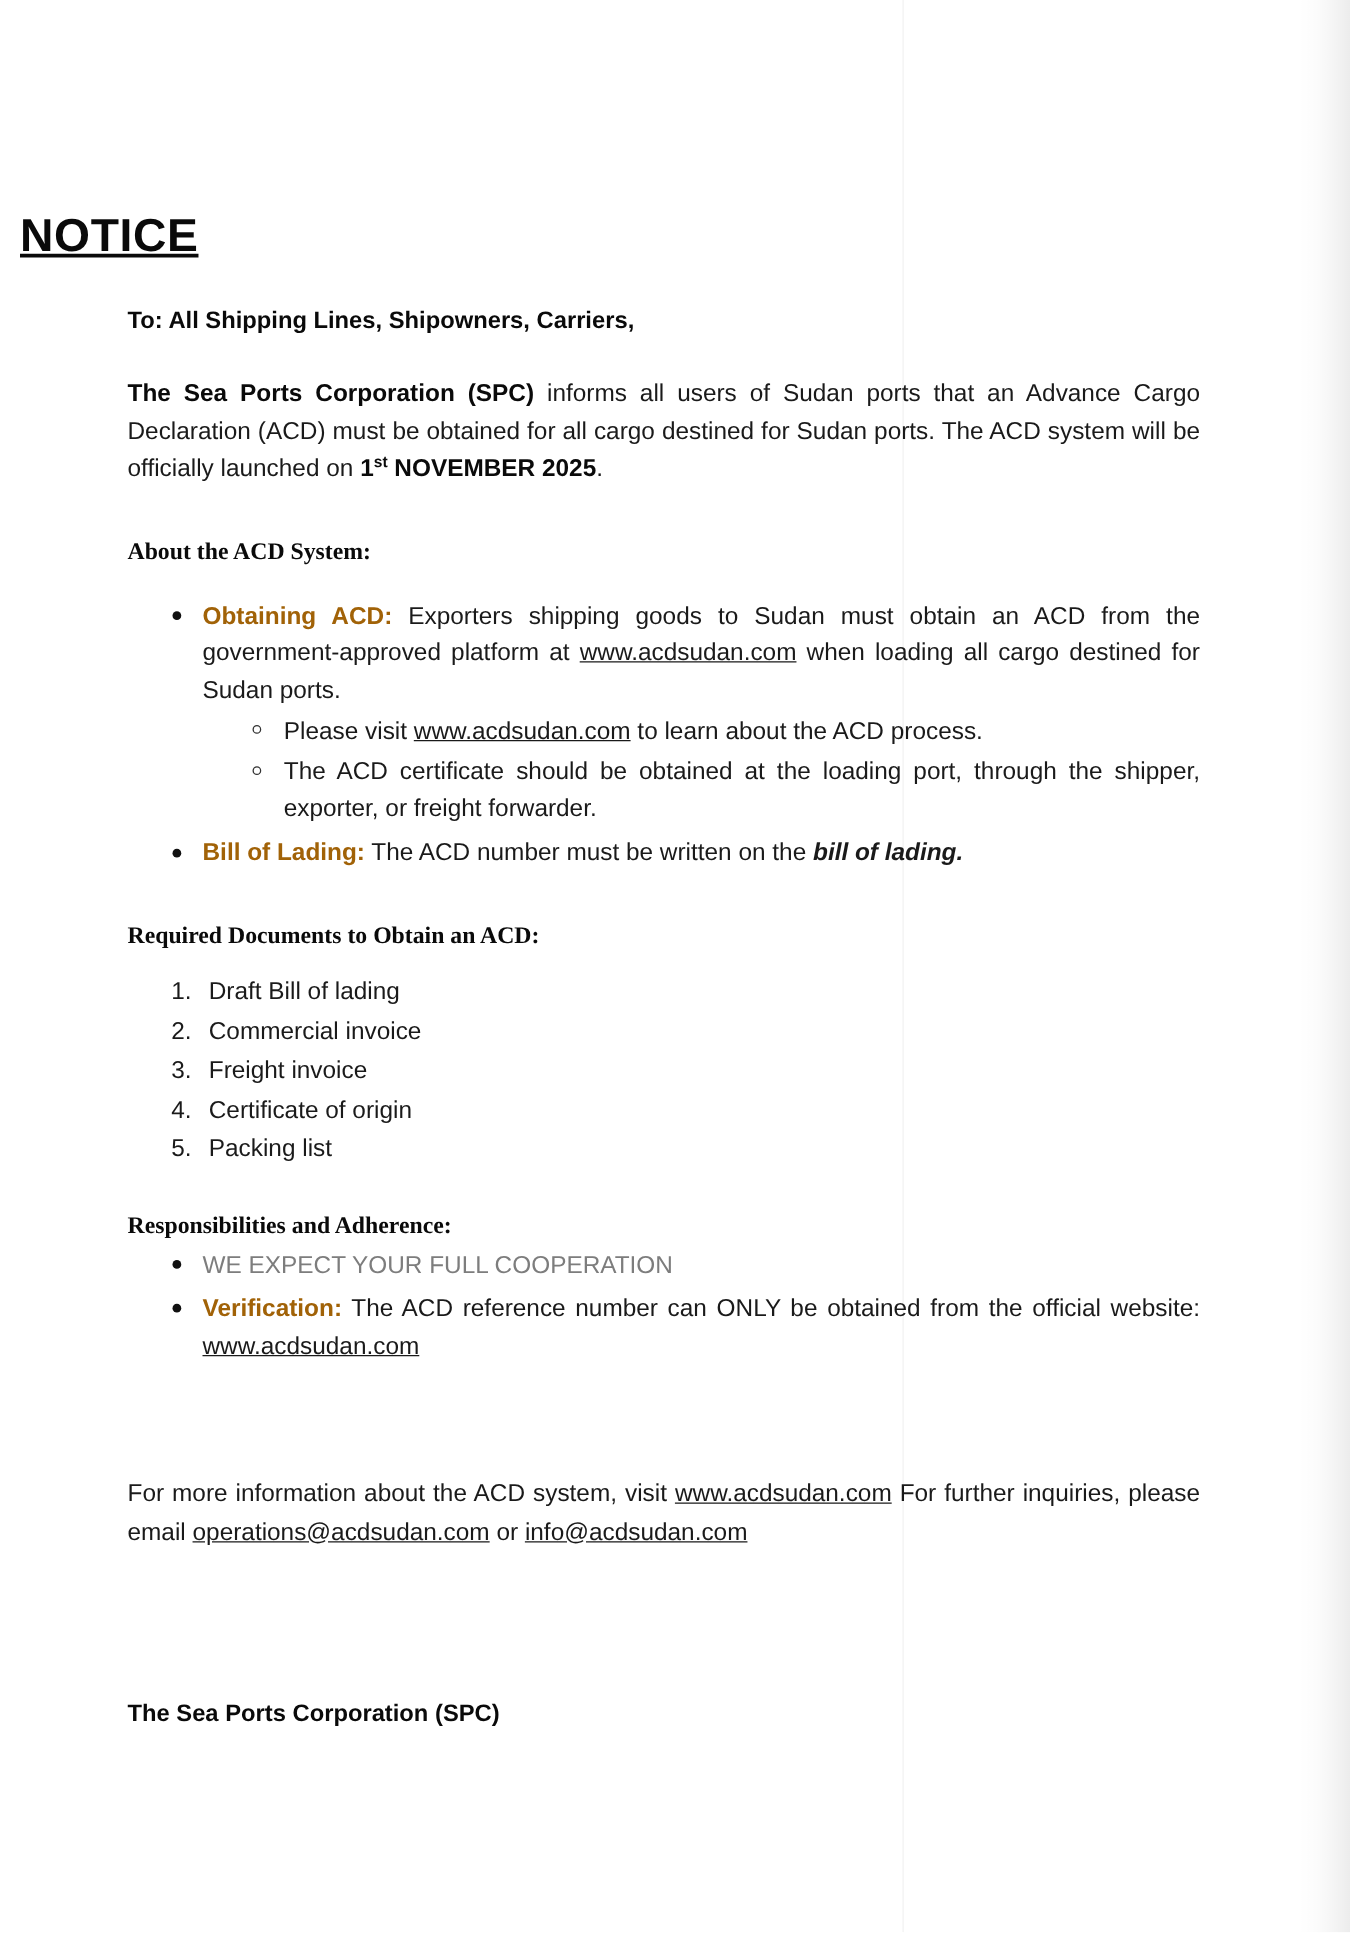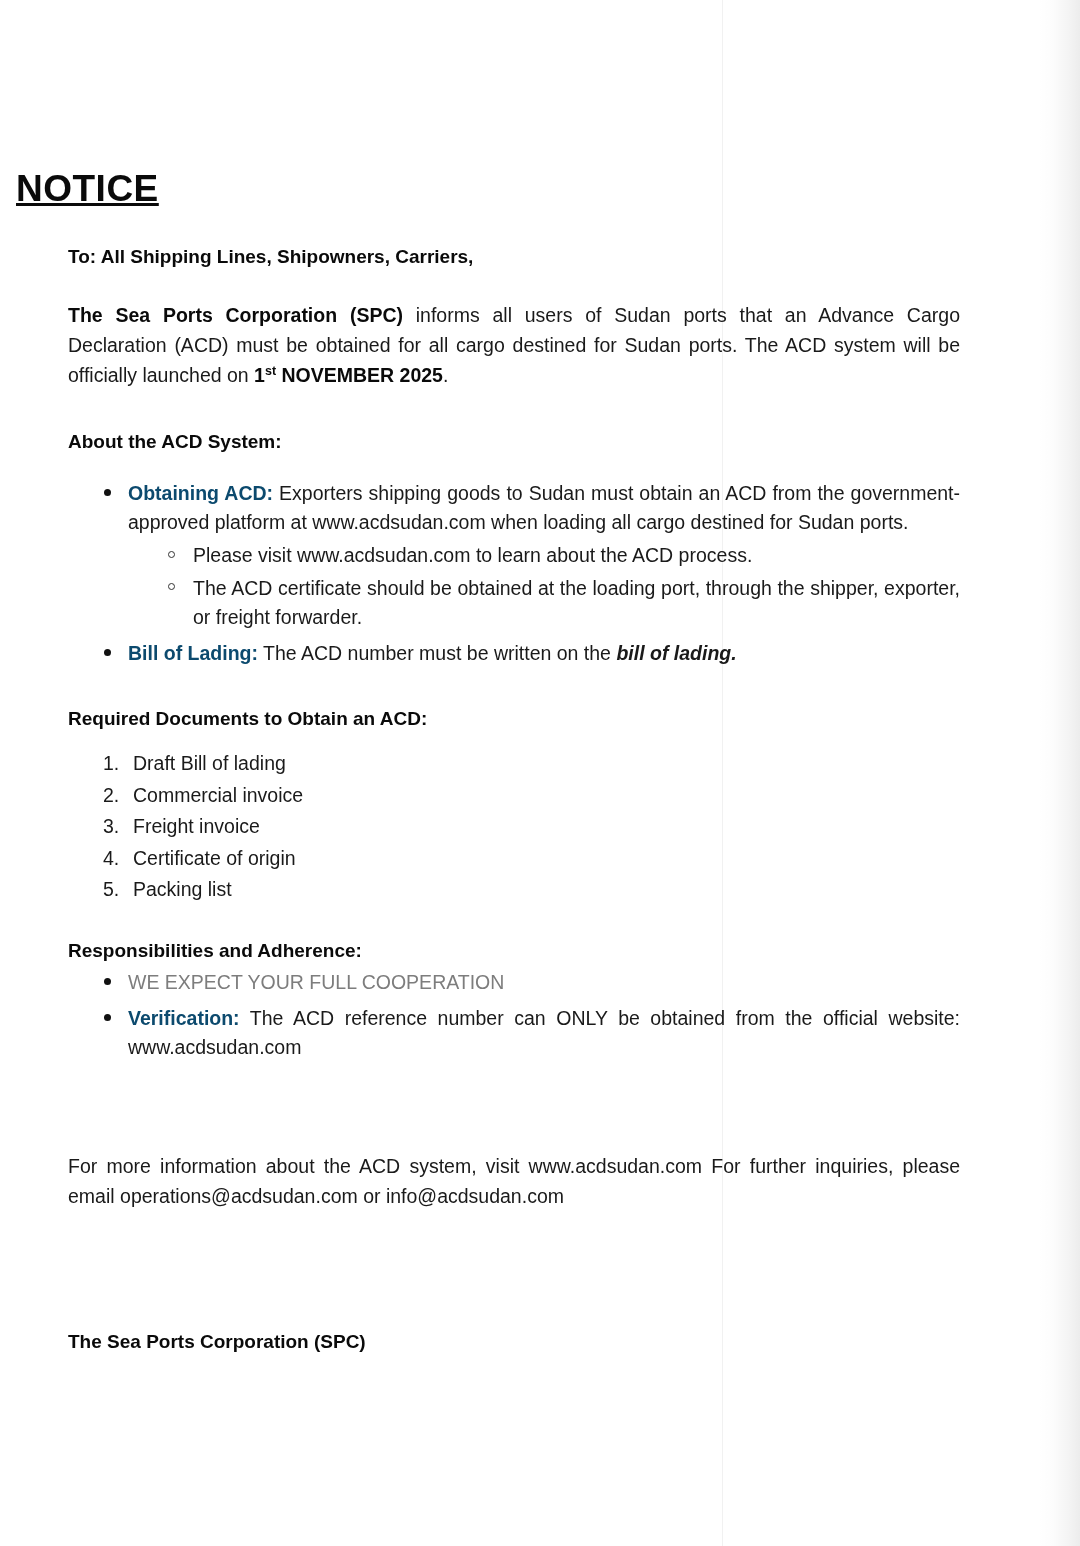--- a/index.html
+++ b/index.html
@@ -53,21 +53,21 @@
     font-size: 37px;
     font-weight: bold;
     letter-spacing: 0.5px;
     margin: 16px;
     padding-top: 152px;
     color: #0a0a0a;
     text-decoration: underline;
   }
 
   .body-block {
-    padding-left: 68px;
+    padding-left: 102px;
     padding-right: 120px;
   }
 
   .addressee {
     font-size: 19px;
     font-weight: bold;
     margin-top: 36px;
     color: #0a0a0a;
   }
 
@@ -78,20 +78,21 @@
     margin-top: 32px;
     color: #1a1a1a;
   }
   .intro b { color: #0a0a0a; }
 
   .section-head {
     font-size: 19px;
     font-weight: bold;
     margin-top: 40px;
     color: #0a0a0a;
+    font-family: Liberation Serif, serif;
   }
 
   ul.bullets, ol.numbers {
     margin: 0;
     padding: 0;
     list-style: none;
   }
 
   li.bullet {
     position: relative;
@@ -105,21 +106,21 @@
   li.bullet.first { margin-top: 26px; }
   li.bullet > .dot {
     position: absolute;
     left: 36px;
     top: 0.52em;
     width: 7px;
     height: 7px;
     border-radius: 50%;
     background: #111;
   }
-  li.bullet b { color: #0c4a6e; }
+  li.bullet b { color: #a16207; }
   li.bullet i { font-style: italic; font-weight: bold; }
 
   ul.sub-bullets {
     margin: 0;
     padding: 0;
     list-style: none;
   }
   li.sub-bullet {
     position: relative;
     padding-left: 65px;
@@ -170,20 +171,21 @@
   }
 
   .signature {
     font-size: 19px;
     font-weight: bold;
     margin-top: 120px;
     color: #0a0a0a;
   }
 
   .link {
+    text-decoration: underline;
     color: inherit;
   }
   sup.ord { font-size: 0.64em; vertical-align: super; line-height: 0; }
   .nowrap { white-space: nowrap; }
 </style>
 </head>
 <body>
 
 <div id="page">
 

